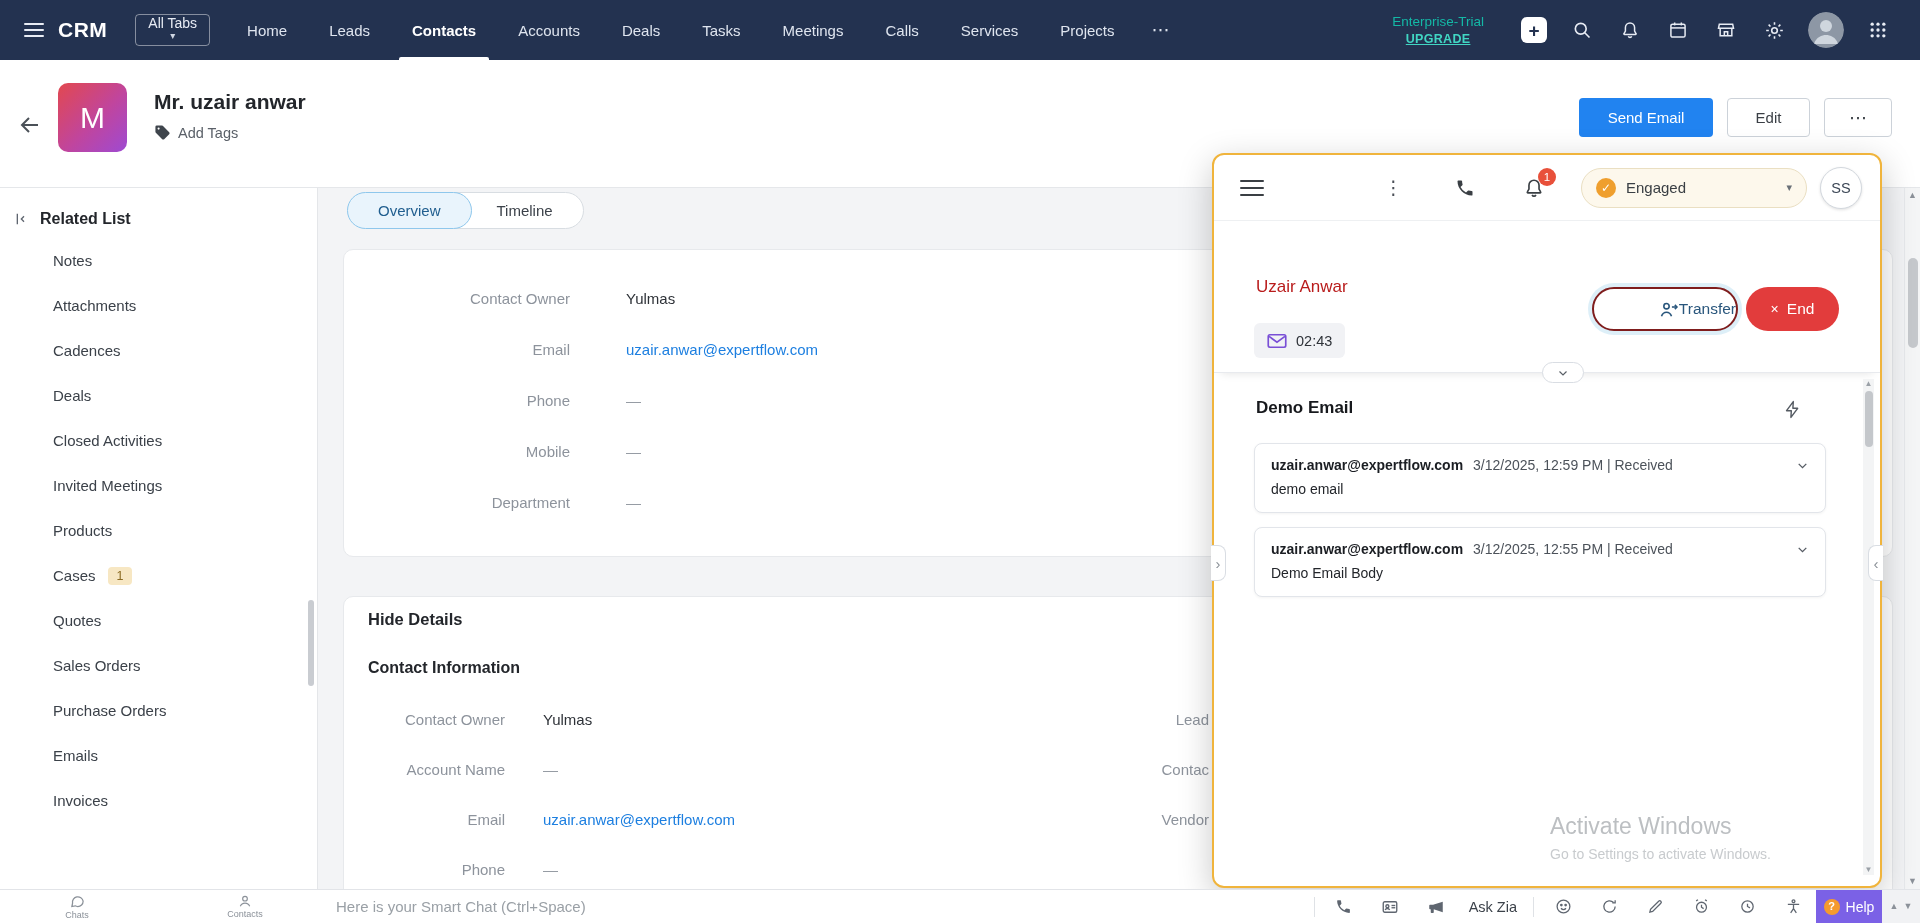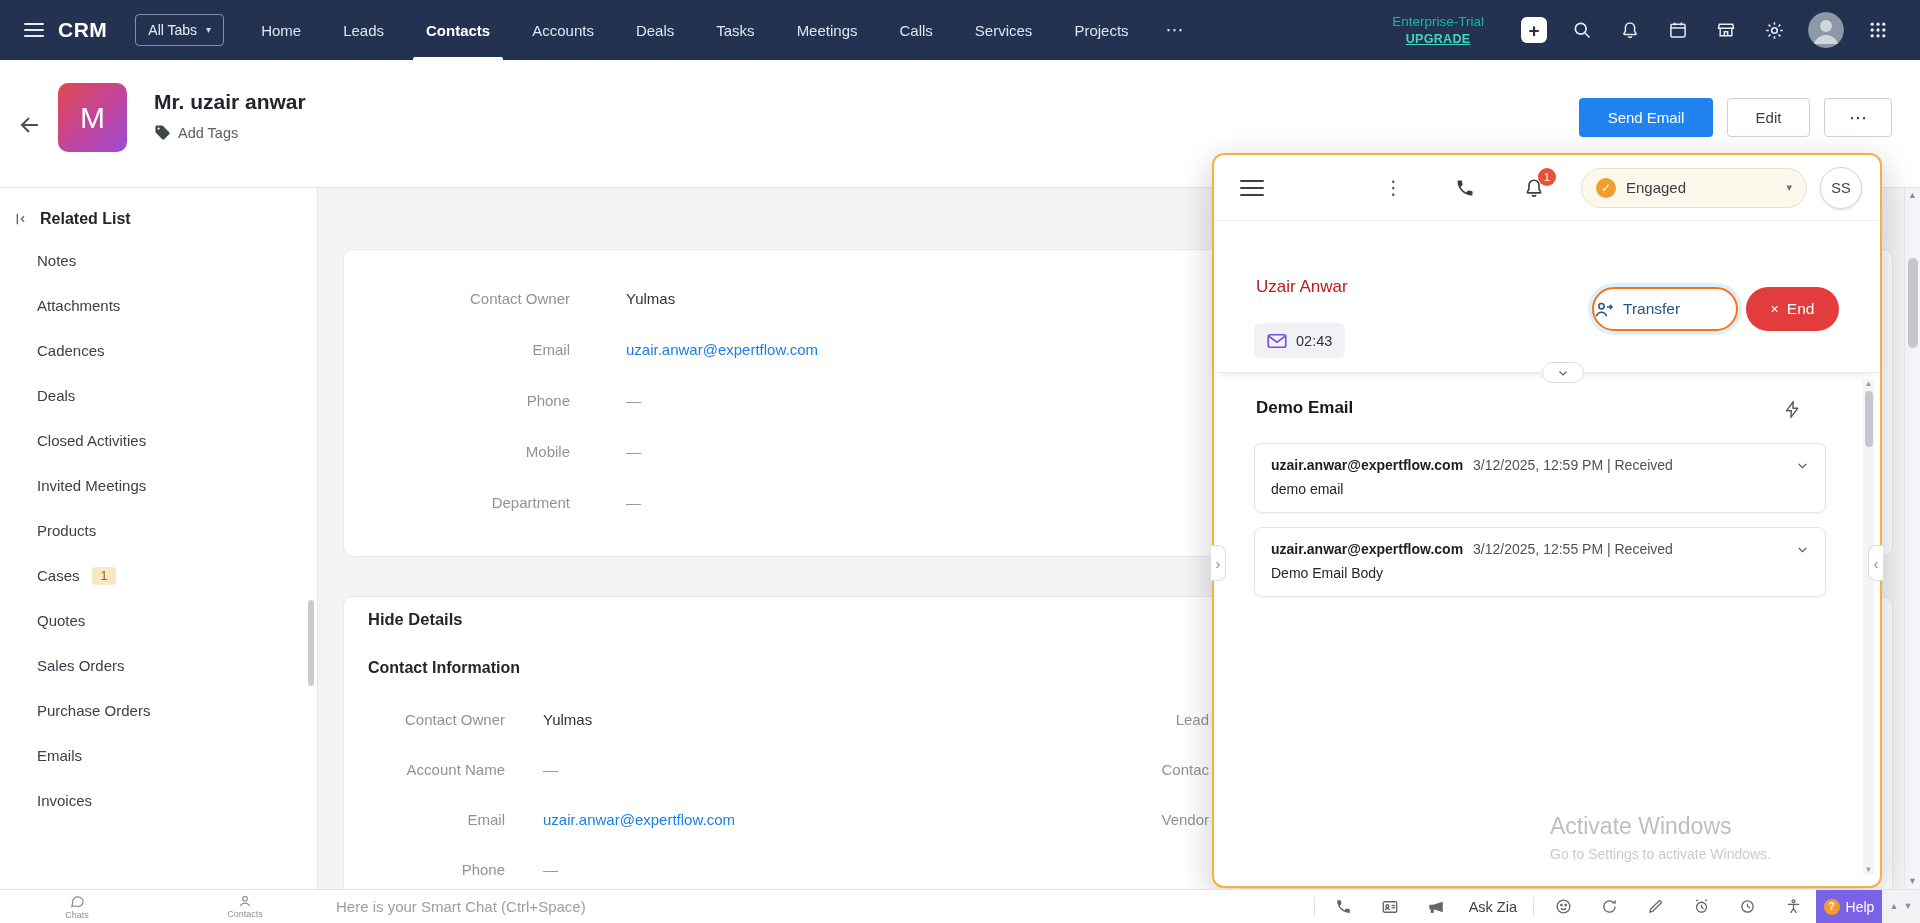--- a/index.html
+++ b/index.html
@@ -7,21 +7,21 @@
   body { font-family:"Liberation Sans","DejaVu Sans",sans-serif; background:#f3f4f6; overflow:hidden; }
   #app { position:relative; width:1920px; height:923px; overflow:hidden; }
   svg { display:block; }
   .glyph { display:inline-block; line-height:1; }
 
   
   .topnav { position:absolute; top:0; left:0; right:0; height:60px; background:#233250; display:flex; align-items:center; color:#e8ecf4; z-index:40; padding-right:18px; }
   .burger { width:40px; height:40px; margin-left:14px; display:flex; flex-direction:column; gap:4px; justify-content:center; align-items:center; cursor:pointer; }
   .burger span { display:block; width:20px; height:2px; background:#e8ecf4; border-radius:1px; }
   .brand { font-size:21px; font-weight:bold; color:#fff; margin-left:4px; letter-spacing:.5px; }
-  .alltabs { margin-left:28px; height:32px; padding:0 12px; border:1px solid rgba(255,255,255,.45); border-radius:4px; display:flex; align-items:center; gap:9px; font-size:14px; color:#e8ecf4; cursor:pointer; }
+  .alltabs { margin-left:28px; height:32px; padding:0 12px; border:1px solid rgba(255,255,255,.45); border-radius:4px; display:flex; align-items:center; font-size:14px; color:#e8ecf4; cursor:pointer;flex-direction:column; }
   .alltabs .caret { font-size:10px; color:#cfd6e3; }
   .navitems { display:flex; height:60px; margin-left:16px; }
   .navitem { position:relative; display:flex; align-items:center; padding:0 21px; font-size:15px; color:#dfe5ef; cursor:pointer; white-space:nowrap; }
   .navitem.active { color:#fff; font-weight:bold; }
   .navitem.active::after { content:""; position:absolute; left:8px; right:8px; bottom:0; height:3px; background:#fff; border-radius:2px 2px 0 0; }
   .navmore { display:flex; align-items:center; padding:0 16px; font-size:18px; color:#dfe5ef; cursor:pointer; }
   .nav-spacer { flex:1; }
   .trial { text-align:center; margin-right:26px; line-height:1.3; }
   .trial .t1 { font-size:13.5px; color:#14b8a6; }
   .trial .t2 { font-size:12.5px; font-weight:bold; color:#41d6c3; text-decoration:underline; letter-spacing:.3px; cursor:pointer; }
@@ -37,21 +37,21 @@
   .tagsrow { position:absolute; left:154px; top:64px; display:flex; align-items:center; gap:7px; color:#5a6068; font-size:14.5px; cursor:pointer; }
   .hd-actions { position:absolute; right:28px; top:38px; display:flex; gap:14px;margin-left:9px; }
   .btn { height:39px; border-radius:4px; display:flex; align-items:center; justify-content:center; font-size:15px; cursor:pointer; }
   .btn-primary { width:134px; background:#2183f0; color:#fff; }
   .btn-plain { width:83px; background:#fff; border:1px solid #ccd2d9; color:#3a3f45; }
   .btn-more { width:68px; background:#fff; border:1px solid #ccd2d9; color:#3a3f45; font-size:18px; }
 
   
   .sidebar { position:absolute; left:0; top:188px; bottom:34px; width:318px; background:#fff; border-right:1px solid #e4e6e9; z-index:5; overflow:hidden; }
   .sb-head { display:flex; align-items:center; gap:10px; padding:22px 0 4px 14px; font-size:16px; font-weight:bold; color:#23262b; }
-  .sb-items { margin-top:6px; }
+  .sb-items { margin-top:6px;margin-left:16px; }
   .sb-item { height:45px; display:flex; align-items:center; padding-left:37px; font-size:15px; color:#3b4149; cursor:pointer; gap:12px; }
   .sb-badge { background:#f7e7c3; color:#8a6a22; font-size:12.5px; border-radius:4px; padding:2px 9px; }
   .sb-scroll { position:absolute; right:3px; top:412px; width:6px; height:86px; background:#c9ccd1; border-radius:3px; cursor:pointer; }
 
   
   .tabs { position:absolute; left:347px; top:192px; display:flex; z-index:6; }
   .tab { height:37px; padding:0 30px; display:flex; align-items:center; font-size:15px; border:1px solid #d8dde2; background:#fff; color:#3c424a; cursor:pointer; }
   .tab-overview { border-radius:19px; background:#e9f4fc; border-color:#8ec7ec; color:#205e8f; z-index:2; position:relative; }
   .tab-timeline { border-radius:0 19px 19px 0; margin-left:-18px; padding-left:42px; }
   .card { position:absolute; background:#fff; border:1px solid #e7e9ec; border-radius:10px; }
@@ -83,21 +83,21 @@
   .w-badge { position:absolute; top:-9px; right:-11px; min-width:18px; height:18px; border-radius:9px; background:#e8503a; color:#fff; font-size:11.5px; display:flex; align-items:center; justify-content:center; padding:0 4px; }
   .status-pill { height:40px; width:226px; border:1px solid #eadfc2; background:#fdf8ec; border-radius:20px; display:flex; align-items:center; padding:0 14px; gap:10px; cursor:pointer; margin-left:36px; }
   .check-circle { width:20px; height:20px; border-radius:50%; background:#ef9f2e; color:#fff; font-size:12px; display:flex; align-items:center; justify-content:center; flex:none; }
   .status-label { font-size:15px; color:#3a3f44; flex:1; }
   .pill-caret { color:#6a7077; font-size:11px; }
   .ss-avatar { width:42px; height:42px; border-radius:50%; background:#fff; border:1px solid #d3d8de; box-shadow:0 1px 3px rgba(0,0,0,.12); display:flex; align-items:center; justify-content:center; font-size:14.5px; color:#3c4756; margin-left:auto; margin-right:18px; cursor:pointer; }
   .caller { position:absolute; left:0; right:0; top:66px; height:152px; border-bottom:1px solid #e8eaee; box-shadow:0 7px 9px -7px rgba(0,0,0,.12); }
   .caller-name { position:absolute; left:42px; top:56px; font-size:17px; font-weight:500; color:#b91c1c; }
   .timer-chip { position:absolute; left:40px; top:102px; height:35px; background:#f1f2f5; border-radius:6px; display:flex; align-items:center; padding:0 13px; gap:9px; }
   .timer-text { font-size:14.5px; color:#2e3238; }
-  .transfer-btn { position:absolute; left:378px; top:66px; width:146px; height:44px; border-radius:23px; background:#fff; border:2px solid #f97316; box-shadow:0 0 0 4px rgba(45,155,213,.16); display:flex; align-items:center; justify-content:flex-start; gap:9px; font-size:15.5px; color:#29567c; cursor:pointer; }
+  .transfer-btn { position:absolute; left:378px; top:66px; width:146px; height:44px; border-radius:23px; background:#fff; border:2px solid #7f1d1d; box-shadow:0 0 0 4px rgba(45,155,213,.16); display:flex; align-items:center; justify-content:flex-end; font-size:15.5px; color:#29567c; cursor:pointer; }
   .end-btn { position:absolute; left:532px; top:66px; width:93px; height:44px; border-radius:23px; background:#e23c3c; color:#fff; display:flex; align-items:center; justify-content:center; gap:8px; font-size:15.5px; cursor:pointer; }
   .end-x { font-size:14px; }
   .collapse-pill { position:absolute; left:328px; bottom:-11px; width:42px; height:21px; border-radius:11px; background:#fff; border:1px solid #d9dde3; display:flex; align-items:center; justify-content:center; color:#5a6067; cursor:pointer; z-index:3; }
   .sec-title { position:absolute; left:42px; top:243px; font-size:17px; font-weight:bold; color:#17191d; }
   .zap-btn { position:absolute; left:560px; top:236px; width:36px; height:36px; border-radius:8px; display:flex; align-items:center; justify-content:center; color:#555b63; cursor:pointer; }
   .mailcard { position:absolute; left:40px; width:572px; background:#fff; border:1px solid #e2e5ea; border-radius:8px; box-shadow:0 1px 3px rgba(0,0,0,.05); }
   .mc1 { top:288px; height:70px; }
   .mc2 { top:372px; height:70px; }
   .mc-head { display:flex; align-items:center; padding:13px 16px 0 16px; cursor:pointer; }
   .mc-from { font-size:14px; font-weight:bold; color:#1b1e23; }
@@ -271,20 +271,24 @@
       </div>
       <div class="sb-item">Quotes</div>
       <div class="sb-item">Sales Orders</div>
       <div class="sb-item">Purchase Orders</div>
       <div class="sb-item">Emails</div>
       <div class="sb-item">Invoices</div>
     </div>
     <div class="sb-scroll"></div>
   </div>
 
+  <div class="tabs">
+    <div class="tab tab-overview">Overview</div>
+    <div class="tab tab-timeline">Timeline</div>
+  </div>
 
   <div class="card card1">
     <div class="frow">
       <div class="flabel">Contact Owner</div>
       <div class="fvalue">Yulmas</div>
     </div>
     <div class="frow">
       <div class="flabel">Email</div>
       <div class="fvalue link">uzair.anwar@expertflow.com</div>
     </div>

